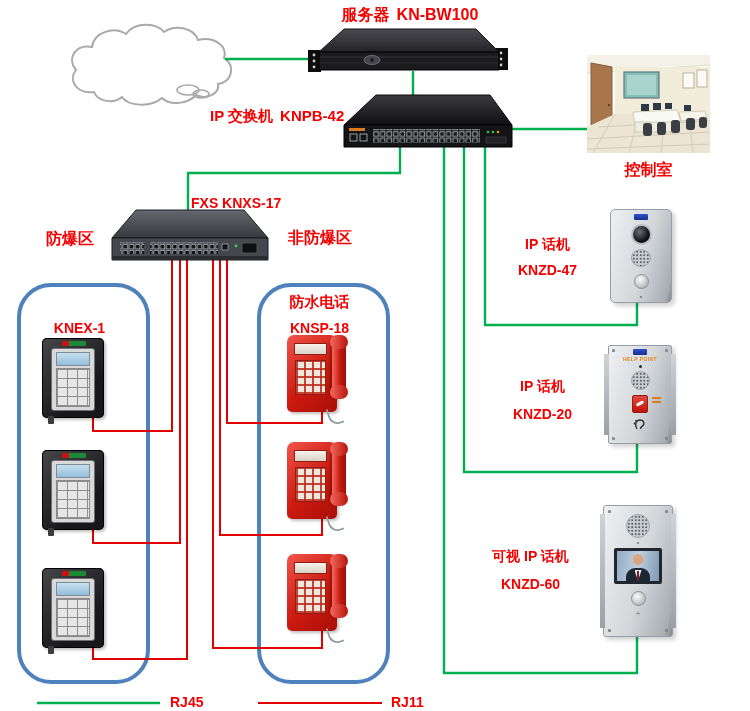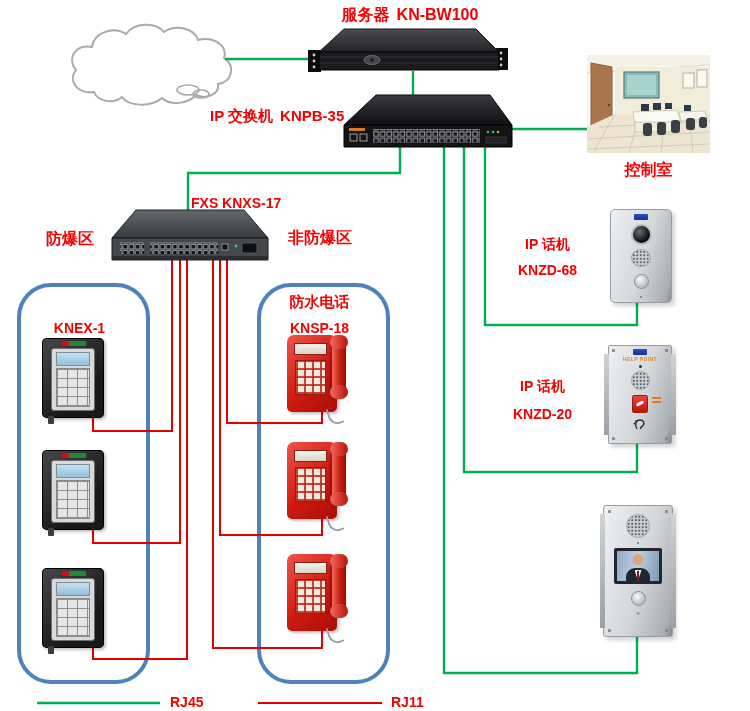--- a/index.html
+++ b/index.html
@@ -134,21 +134,21 @@
       <polygon points="38,4 170,4 193,27 13,27" fill="url(#srvTop)" stroke="#151517" stroke-width="1"></polygon>
       <polygon points="13,27 193,27 193,45 13,45" fill="#1b1b1e" stroke="#000" stroke-width="1"></polygon>
       <line x1="14" y1="32" x2="192" y2="32" stroke="#333338" stroke-width="1"></line>
       <line x1="14" y1="38" x2="192" y2="38" stroke="#2c2c30" stroke-width="1"></line>
       <ellipse cx="66" cy="35" rx="8" ry="4.5" fill="#46464c" stroke="#6a6a70" stroke-width="1"></ellipse>
       <circle cx="66" cy="35" r="2" fill="#202024"></circle>
     </svg>
   </div>
 
   <div class="lbl" style="left:210px;top:107px;font-size:15px;">
-    <span>IP 交换机</span><span class="gap">KNPB-35</span>
+    <span>IP 交换机</span><span class="gap">KNPB-42</span>
   </div>
   <div class="abs" style="left:340px;top:92px;z-index:4;">
     <svg width="175" height="58" viewBox="0 0 175 58">
       <defs>
         <linearGradient id="swTop" x1="0" y1="0" x2="0" y2="1">
           <stop offset="0" stop-color="#3a3a3f"></stop>
             <stop offset="1" stop-color="#101013"></stop>
         </linearGradient>
         <pattern id="swPorts" width="6.6" height="6.5" patternUnits="userSpaceOnUse">
           <rect x="0.8" y="0.8" width="4.6" height="4.6" fill="#17171a" stroke="#cfd3d6" stroke-width="0.7"></rect>
@@ -286,21 +286,21 @@
     <div class="body">
       <div class="disp"></div>
       <div class="keys"></div>
     </div>
     <div class="hs"></div>
     <div class="cord"></div>
   </div>
 
   <div class="lbl c" style="left:495px;top:236px;width:105px;font-size:14px;">
     <div>IP 话机</div>
-    <div style="margin-top:9px;">KNZD-68</div>
+    <div style="margin-top:9px;">KNZD-47</div>
   </div>
   <div class="steel" style="left:610px;top:209px;width:60px;height:92px;">
     <div class="logo"></div>
     <div class="cam"></div>
     <div class="grille" style="width:18px;height:16px;margin-top:4px;"></div>
     <div class="btnr" style="width:13px;height:13px;margin-top:7px;"></div>
     <div class="hole" style="margin-top:7px;"></div>
   </div>
 
   <div class="lbl c" style="left:490px;top:378px;width:105px;font-size:14px;">
@@ -320,20 +320,24 @@
     <div class="grille" style="width:17px;height:17px;margin-top:3px;"></div>
     <div class="kb20-btn"></div>
     <div class="or-lines"></div>
     <svg width="14" height="14" viewBox="0 0 14 14" style="margin-top:4px;">
       <path d="M4 12 C1.5 8 2.5 3 7 3 C10.5 3 12 6 10 8.5 C8.8 10 7.5 9.8 7.5 12" fill="none" stroke="#2c2c2c" stroke-width="1.4"></path>
       <circle cx="3" cy="4" r="0.9" fill="#2c2c2c"></circle>
         <circle cx="1.5" cy="6.5" r="0.9" fill="#2c2c2c"></circle>
     </svg>
   </div>
 
+  <div class="lbl c" style="left:468px;top:548px;width:125px;font-size:14px;">
+    <div>可视 IP 话机</div>
+    <div style="margin-top:11px;">KNZD-60</div>
+  </div>
   <div class="steel" style="left:603px;top:505px;width:68px;height:130px;border-radius:3px;">
     <div class="flange" style="left:-4px;"></div>
     <div class="flange" style="right:-4px;"></div>
     <div class="screw" style="left:4px;top:4px;"></div>
     <div class="screw" style="right:4px;top:4px;"></div>
     <div class="screw" style="left:4px;bottom:4px;"></div>
     <div class="screw" style="right:4px;bottom:4px;"></div>
     <div class="grille" style="width:22px;height:22px;margin-top:8px;"></div>
     <div class="hole" style="margin-top:4px;"></div>
     <div class="scrn">

